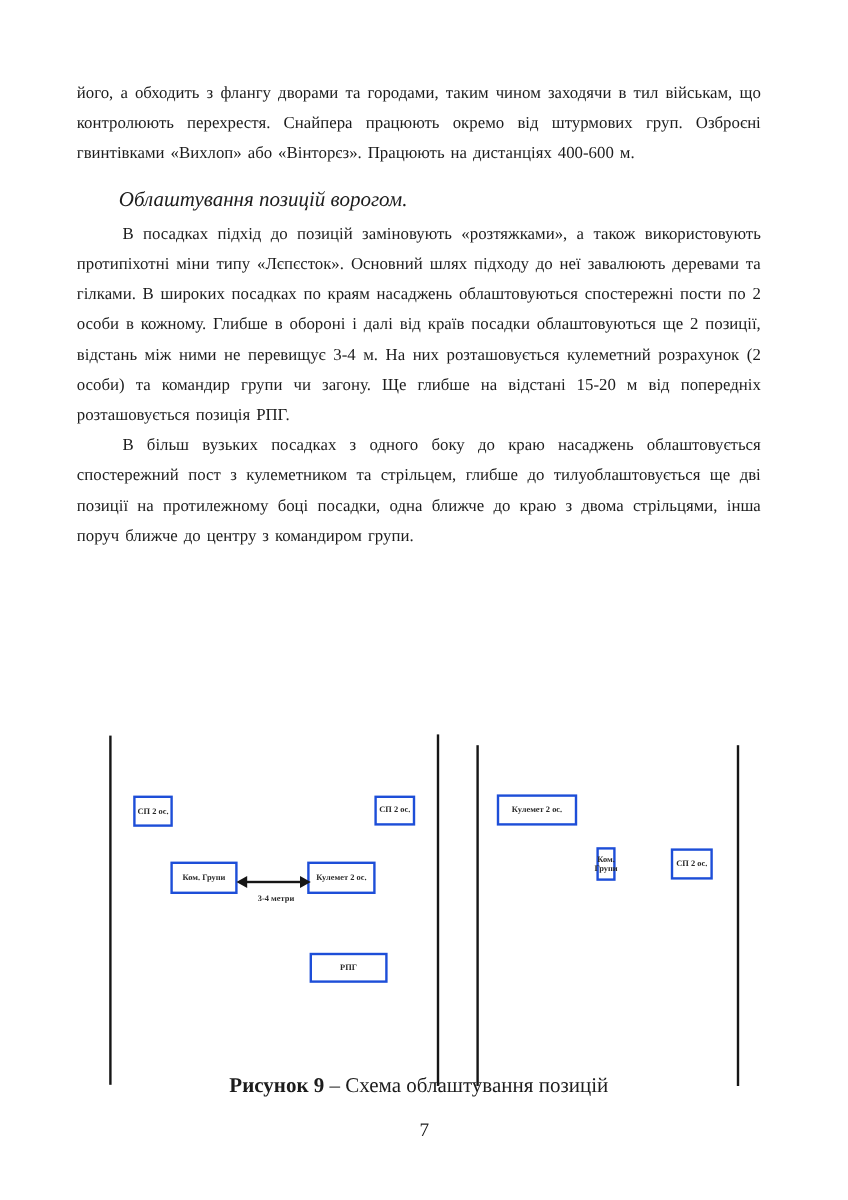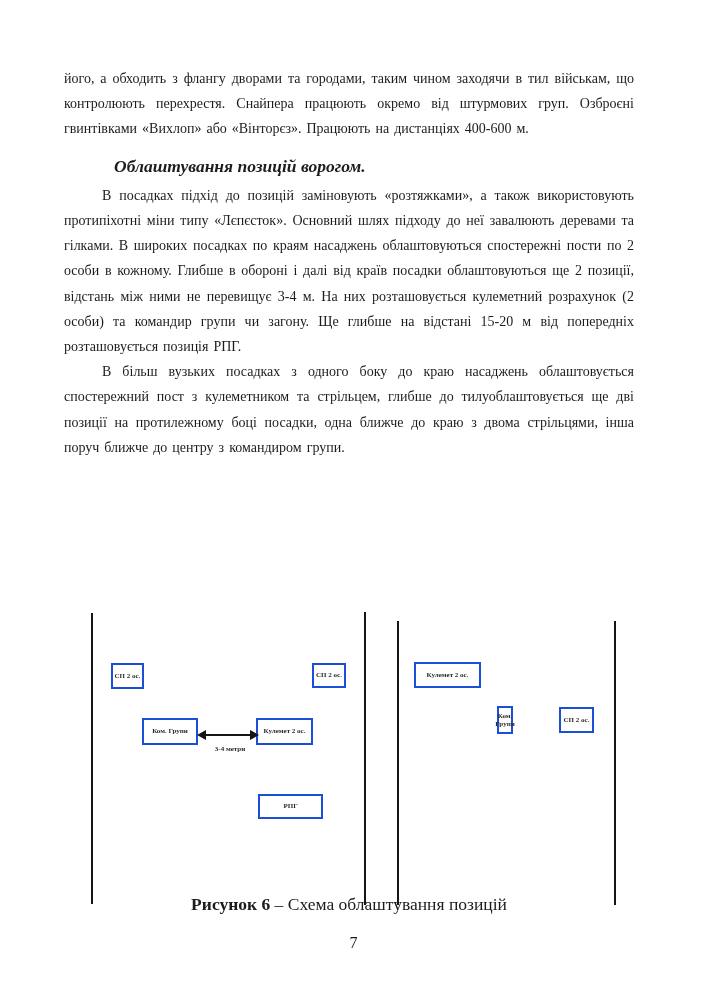--- a/index.html
+++ b/index.html
@@ -19,22 +19,22 @@
   }
   .body-par.indent{text-indent:38px;}
   .heading{
     margin:20px auto 0 auto;max-width:500px;
     text-align:center;font-weight:bold;
     font-size:19px;line-height:29px;
   }
   .hnum{font-family:"Liberation Serif", serif;margin-right:14px;}
   .htext{font-family:"Liberation Sans", sans-serif;}
   .subheading{
-    margin-top:12px;margin-left:50px;
-    font-weight:bold;font-style:italic;
+    margin-top:12px;margin-left:35px;
+    font-weight:normal;font-style:italic;
     font-size:17.5px;line-height:25.2px;
   }
   .p2{margin-top:4px;font-family:Liberation Serif, serif;}
   .figure{position:absolute;left:0;top:0;width:707px;height:1000px;pointer-events:none;}
   .vline{position:absolute;width:2px;background:#161616;}
   .vl-a{left:91px;top:613px;height:291px;}
   .vl-b{left:364px;top:612px;height:293px;}
   .vl-c{left:397px;top:621px;height:284px;}
   .vl-d{left:614px;top:621px;height:284px;}
   .fbox{
@@ -98,16 +98,16 @@
   <div class="arrow-head ah-right"></div>
   <div class="arrow-label">3-4 метри</div>
 
   <div class="fbox rp-mg">Кулемет 2 ос.</div>
   <div class="fbox rp-commander">Ком.
 Групи</div>
   <div class="fbox rp-sp">СП 2 ос.</div>
 </div>
 
 <div class="caption">
-  <span class="cap-b">Рисунок 6</span><span> – Схема облаштування позицій</span>
+  <span class="cap-b">Рисунок 9</span><span> – Схема облаштування позицій</span>
 </div>
 
 <div class="pagenum">7</div>
 
 </body></html>

